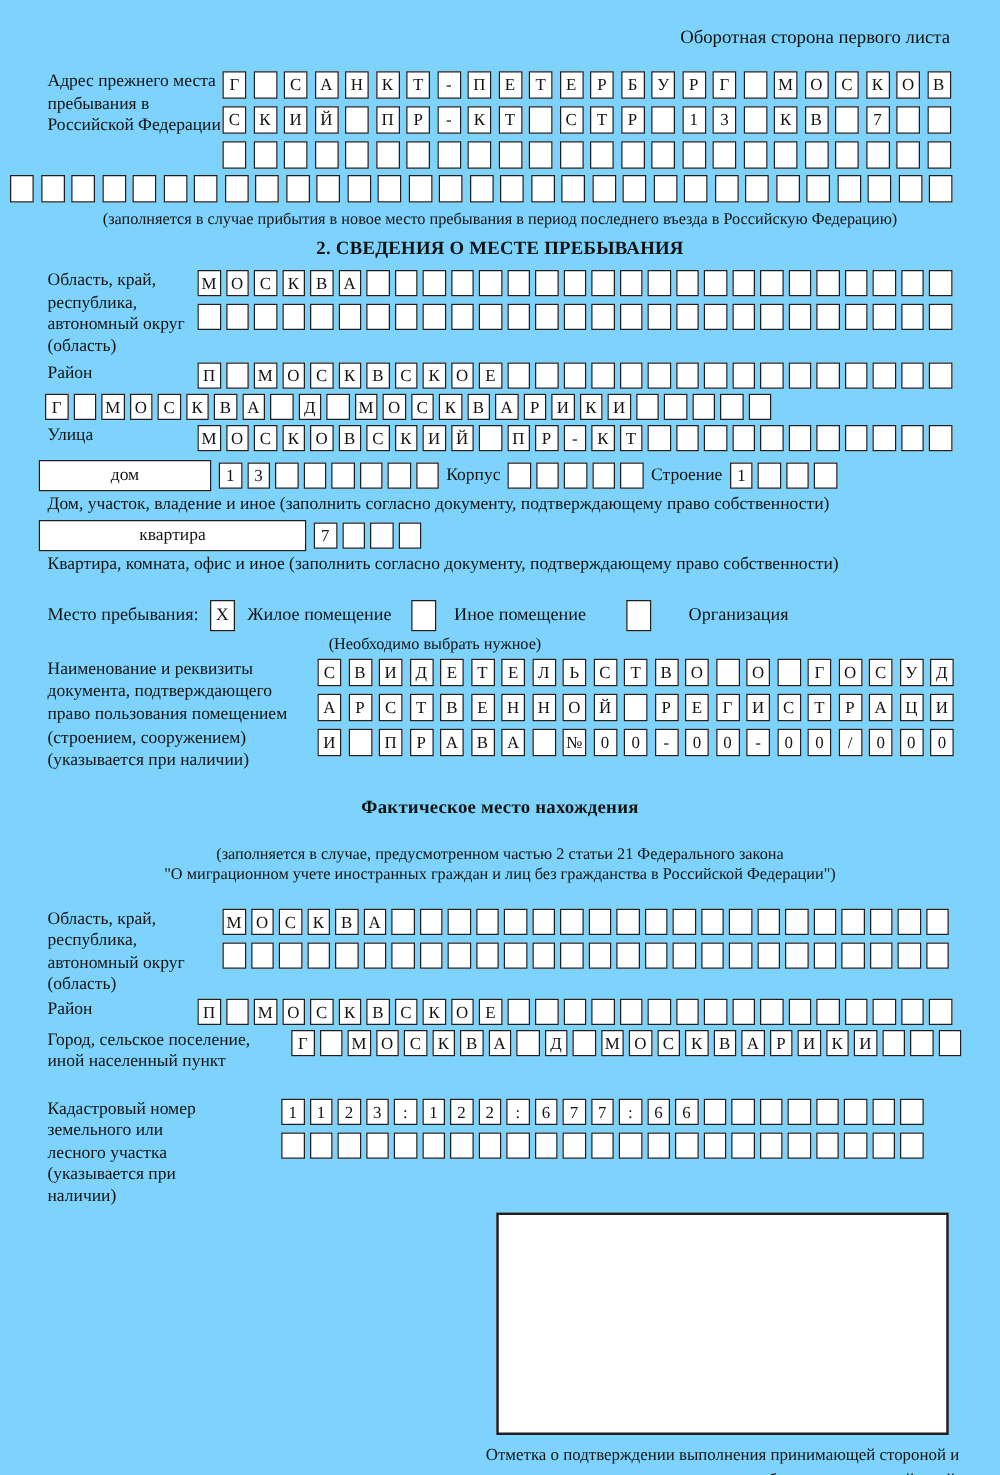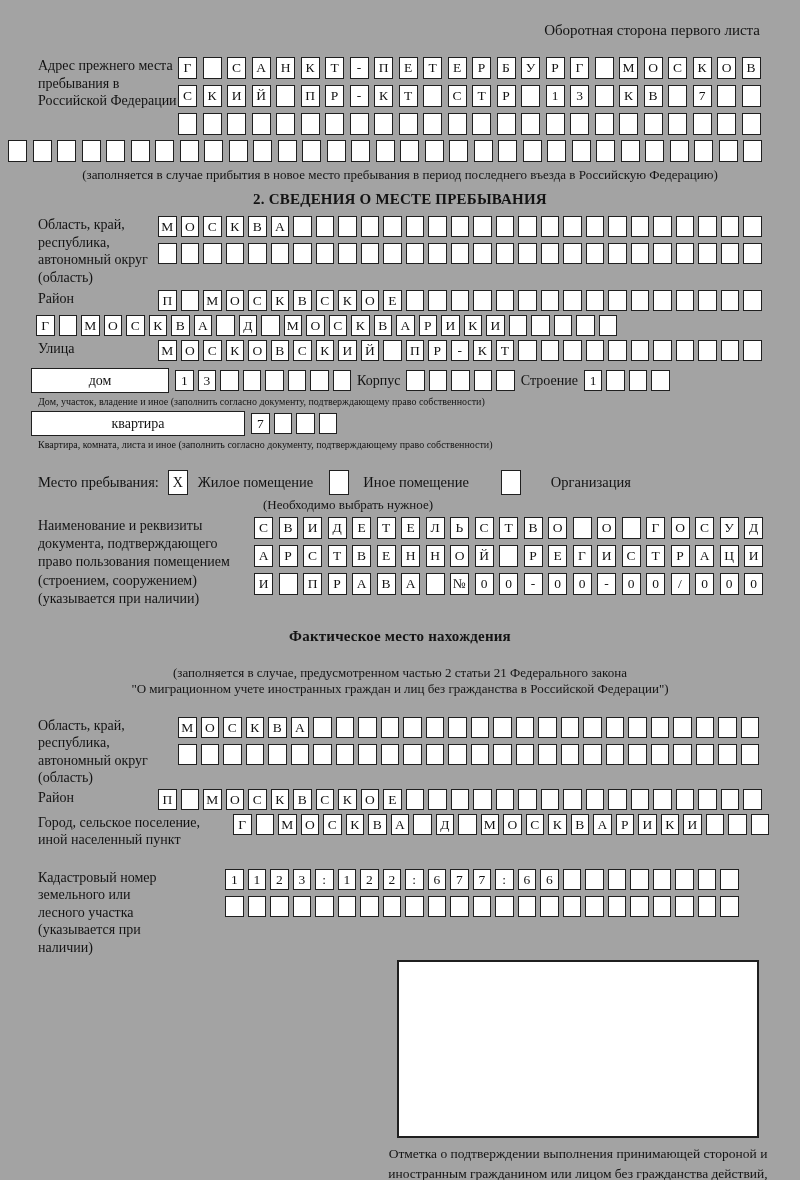--- a/index.html
+++ b/index.html
@@ -1,31 +1,31 @@
 <!DOCTYPE html>
 <html><head>
 <meta charset="utf-8">
 <style>
   html,body{margin:0;padding:0;background:#fff;}
   body{width:800px;color:#131313;font-family:"Liberation Serif","DejaVu Serif",serif;}
-  .page{width:800px;height:1180px;box-sizing:border-box;padding:8px 8px 0 8px;overflow:hidden;background:#a3a3a3;}
+  .page{width:800px;height:1180px;box-sizing:border-box;padding:8px 8px 0 8px;overflow:hidden;background:#7dd3fc;}
   .corner{margin-top:14px;padding-right:32px;text-align:right;font-size:15px;}
   
   .cells{display:flex;gap:4px;flex:none;}
   .cell{width:18.5px;height:21px;border:1.6px solid #1f1f1f;box-sizing:border-box;flex:none;
         display:flex;align-items:center;justify-content:center;font-size:13.5px;line-height:1;background:#fff;}
   .cells.lg{gap:5.5px}
   .cells.lg .cell{width:19px;height:22px;}
   .stack{display:flex;flex-direction:column;gap:6px;}
   .frow{display:flex;align-items:flex-start;}
   .flabel{flex:none;font-size:14px;line-height:1.25;padding-left:30px;box-sizing:border-box;}
   .w150{width:150px}.w170{width:170px}.w225{width:225px}.w246{width:246px}
   .note{font-size:13px;text-align:center;}
   .h-bold{font-size:15px;font-weight:bold;text-align:center;letter-spacing:.2px;}
-  .caption{font-size:10px;padding-left:30px;}
+  .caption{font-size:14px;padding-left:30px;}
   .wide-box{border:1.6px solid #1f1f1f;height:25px;box-sizing:border-box;flex:none;
             display:flex;align-items:center;justify-content:center;font-size:14px;background:#fff;}
   .inline-label{font-size:14px;line-height:25px;flex:none;}
   .cb{width:20px;height:25px;border:1.6px solid #1f1f1f;box-sizing:border-box;flex:none;
       display:flex;align-items:center;justify-content:center;font-size:14px;background:#fff;}
   .mesto-row{display:flex;align-items:center;padding-left:30px;font-size:14.5px;}
   .stamp-wrap{margin-left:368px;width:404px;text-align:center;}
   .stamp-box{width:362px;height:178px;border:2px solid #1f1f1f;box-sizing:border-box;margin:0 auto 6px auto;background:#fff;}
   .stamp-note{font-size:13.5px;line-height:1.45;}
   .mt2{margin-top:2px}.mt3{margin-top:3px}.mt4{margin-top:4px}.mt5{margin-top:5px}
@@ -351,21 +351,21 @@
 
   <div class="frow mt4" style="margin-left:23px;align-items:center;gap:6px">
     <div class="wide-box" style="width:214px">квартира</div>
     <div class="cells">
         <div class="cell">7</div>
         <div class="cell"></div>
         <div class="cell"></div>
         <div class="cell"></div>
       </div>
   </div>
-  <div class="caption mt3">Квартира, комната, листа и иное (заполнить согласно документу, подтверждающему право собственности)</div>
+  <div class="caption mt3">Квартира, комната, офис и иное (заполнить согласно документу, подтверждающему право собственности)</div>
 
   <div class="mesto-row mt6">
     <span>Место пребывания:</span>
     <span class="cb" style="margin-left:9px">Х</span>
     <span style="margin-left:10px">Жилое помещение</span>
     <span class="cb" style="margin-left:16px"></span>
     <span style="margin-left:14px">Иное помещение</span>
     <span class="cb" style="margin-left:32px"></span>
     <span style="margin-left:30px">Организация</span>
   </div>

